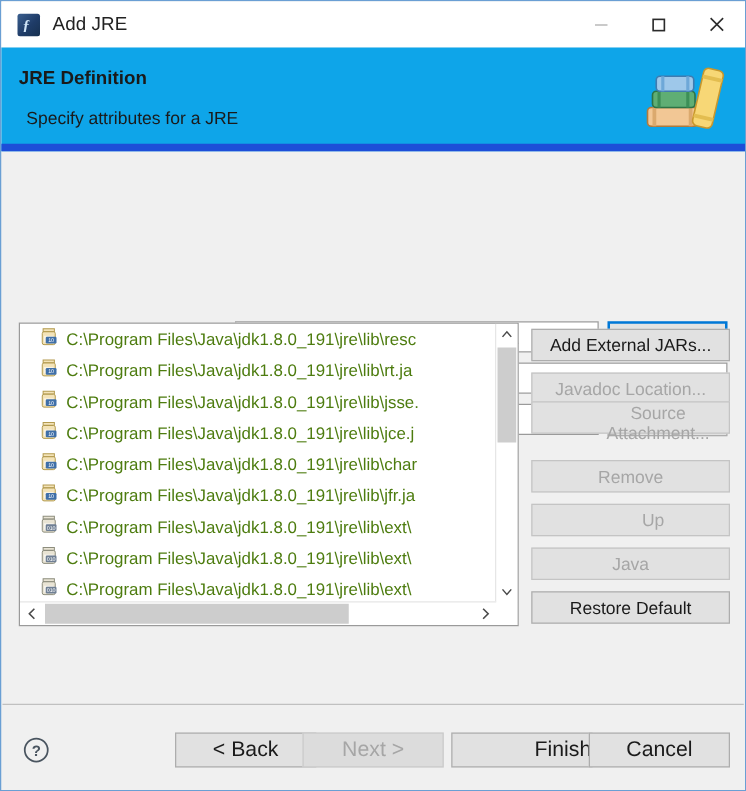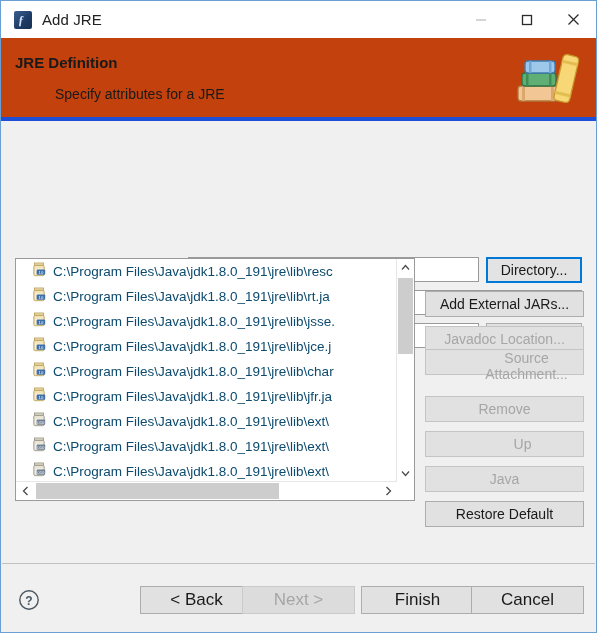--- a/index.html
+++ b/index.html
@@ -71,39 +71,38 @@
     align-items: center;
     justify-content: center;
   }
   .wc svg { display: block; }
   .wc.min svg line { stroke: #b9b9b9; }
 
   
   #header {
     position: relative;
     height: 83px;
-    background: #c2410c;
-    border-bottom: 4px solid #1d4ed8;
+    background: #0ea5e9;
+    border-bottom: 6px solid #1d4ed8;
     box-sizing: border-box;
   }
   #header-title {
     position: absolute;
     left: 14px;
     top: 16px;
     font-size: 15px;
     font-weight: bold;
     color: #1a1a1a;
   }
   #header-sub {
     position: absolute;
     left: 20px;
     top: 48px;
     font-size: 14px;
     color: #1a1a1a;
-    margin-left: 34px;
   }
   #banner-icon {
     position: absolute;
     right: 16px;
     top: 8px;
     width: 72px;
     height: 66px;
   }
 
   
@@ -182,21 +181,21 @@
   .lrow {
     height: 25px;
     display: flex;
     align-items: center;
     padding-left: 16px;
     white-space: nowrap;
     overflow: hidden;
   }
   .lrow .ltext {
     font-size: 13.5px;
-    color: #0c4a6e;
+    color: #4d7c0f;
     margin-left: 7px;
     white-space: nowrap;
   }
   .jaricon { width: 14px; height: 15px; flex: none; }
 
   
   #vscroll {
     position: absolute;
     right: 0;
     top: 0;
@@ -261,21 +260,20 @@
     width: 159px;
     height: 26px;
     box-sizing: border-box;
     background: #e1e1e1;
     border: 1px solid #adadad;
     font-family: "Liberation Sans", sans-serif;
     font-size: 14px;
     color: #1a1a1a;
     padding: 0;
     cursor: default;
-    margin-top: 28px;
   }
   .sidebtn.disabled {
     color: #a6a6a6;
     background: #e1e1e1;
     border-color: #c4c4c4;
   }
 
   
   #bottom-sep {
     position: absolute;
@@ -525,17 +523,17 @@
     </div>
 
   <div id="bottom-sep"></div>
   <svg id="help-icon" viewBox="0 0 22 22">
     <circle cx="11" cy="11" r="9.2" fill="none" stroke="#4a5560" stroke-width="1.4"></circle>
     <text x="11" y="15.5" text-anchor="middle" font-family="Liberation Sans, sans-serif" font-size="12" font-weight="bold" fill="#4a5560">?</text>
   </svg>
   <div id="bottom-buttons">
       <button class="botbtn" style="left: 139px;">&lt; Back</button>
       <button class="botbtn disabled" disabled="" style="left: 241px;">Next &gt;</button>
-      <button class="botbtn" style="left: 360px;">Finish</button>
+      <button class="botbtn" style="left: 360px; text-align: right;">Finish</button>
       <button class="botbtn" style="left: 470px;">Cancel</button>
     </div>
 
 </div>
 
 </body></html>

